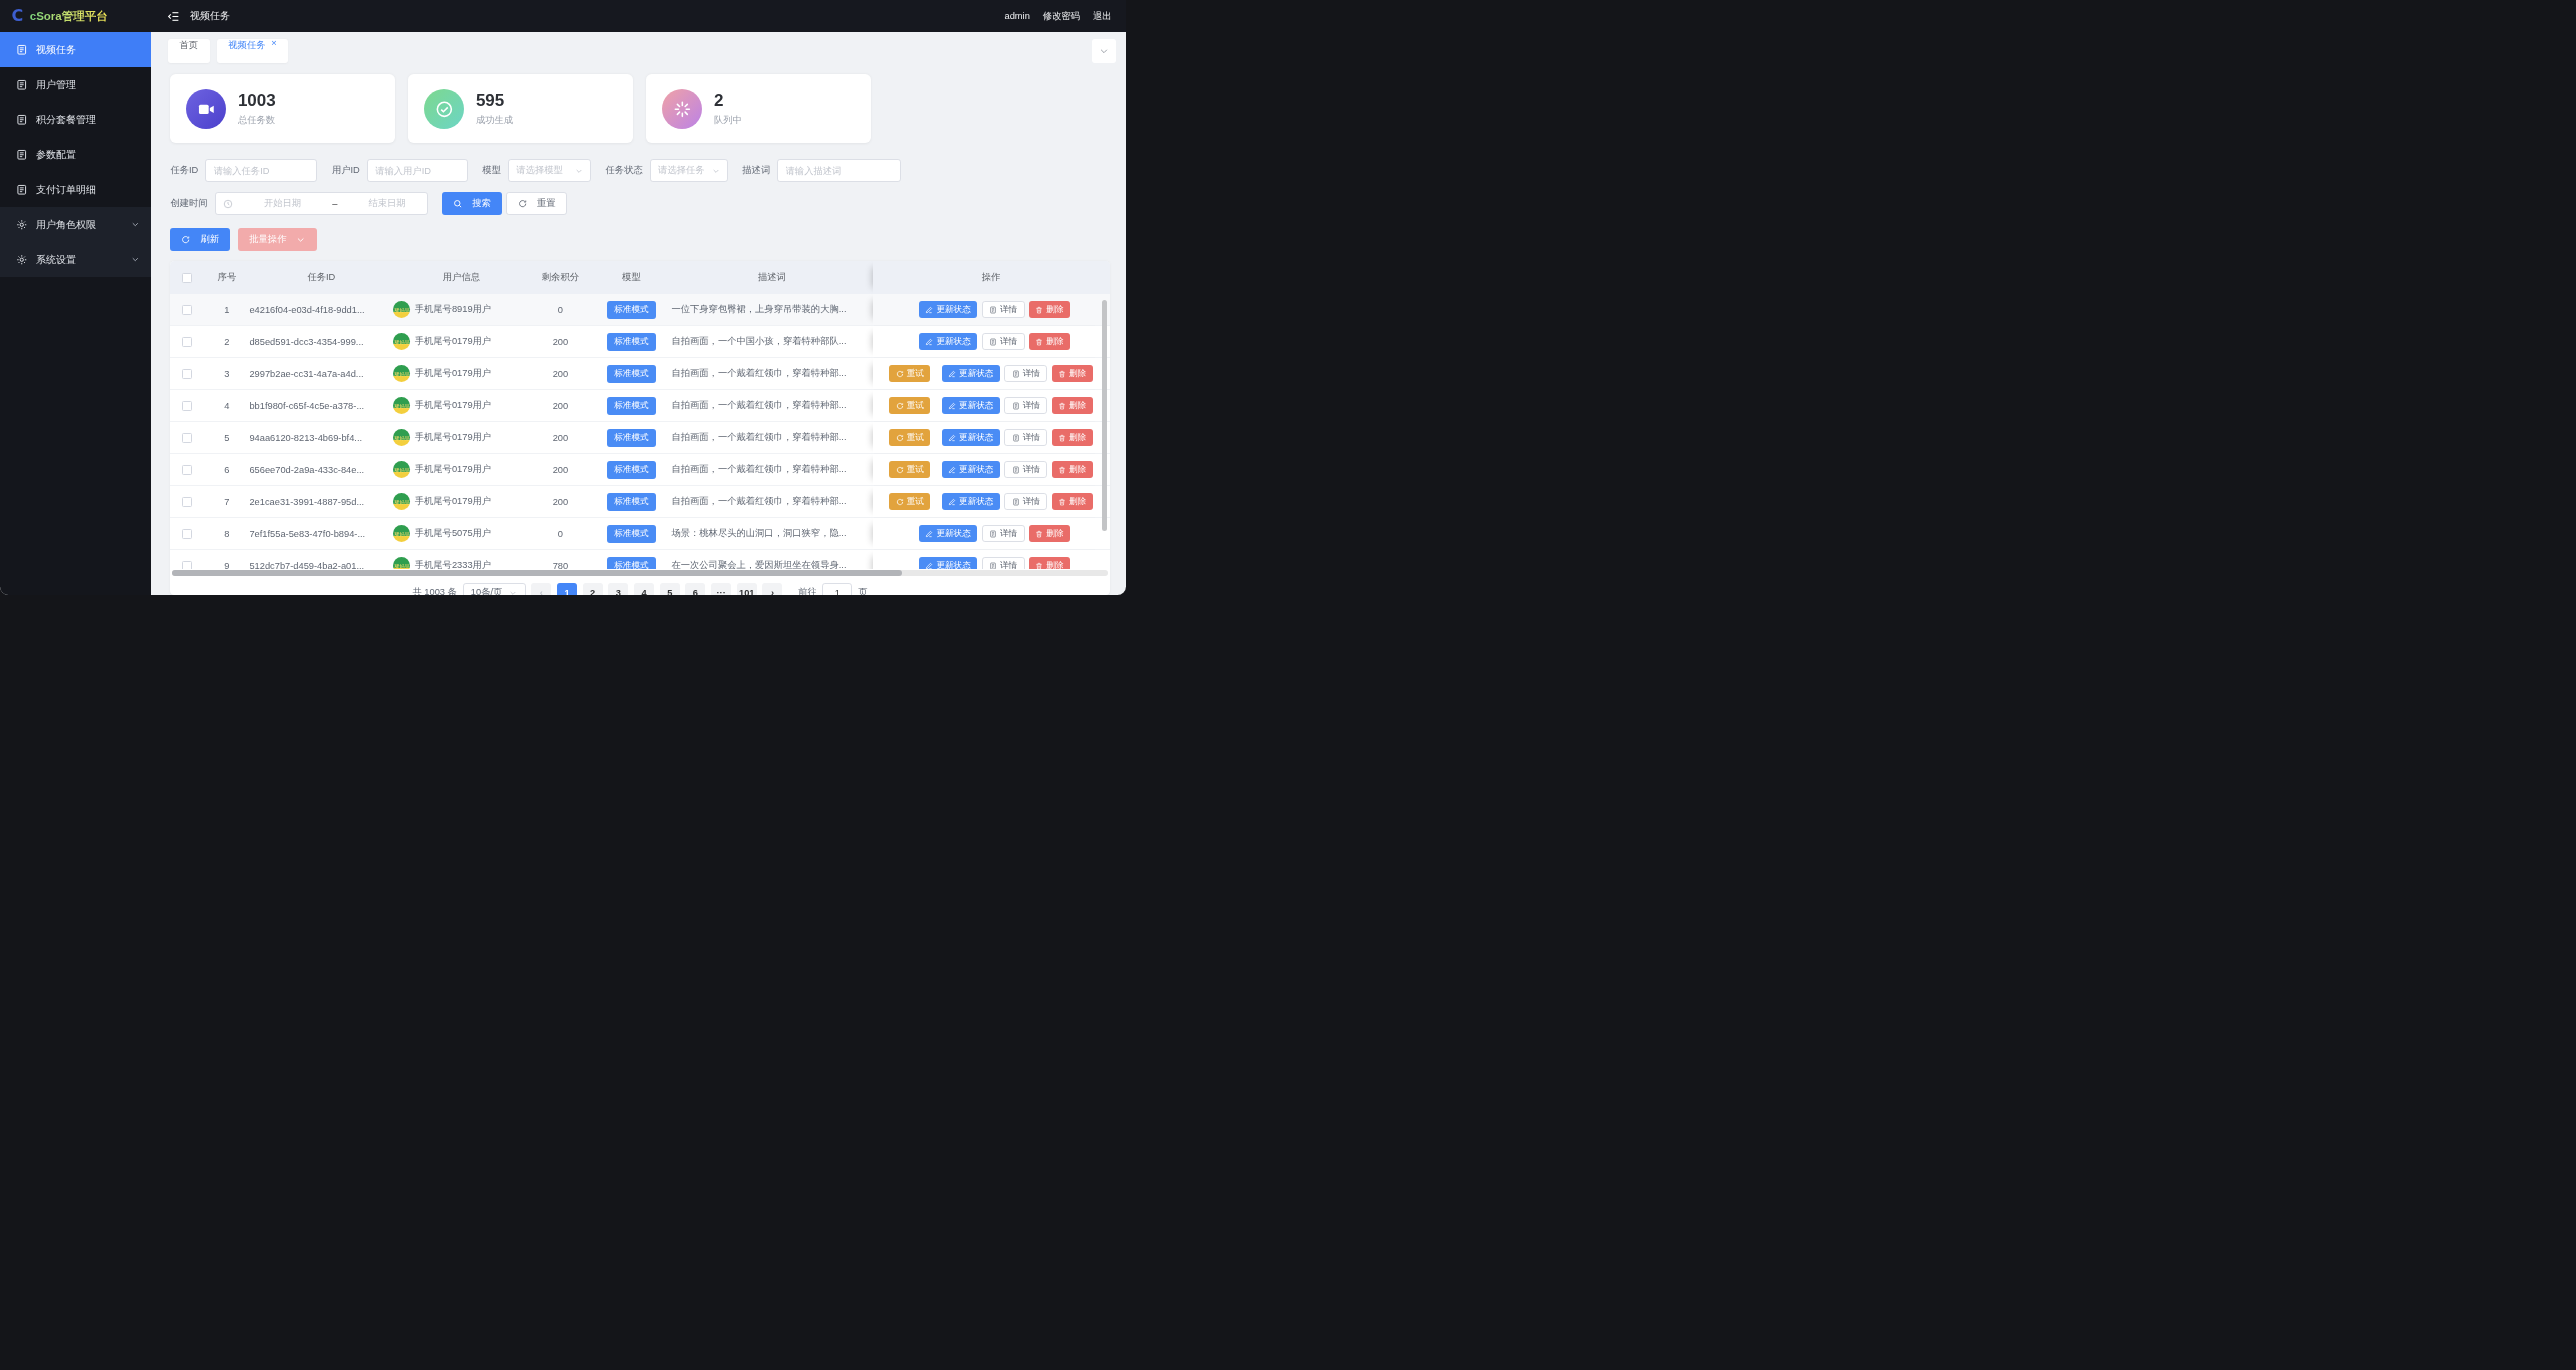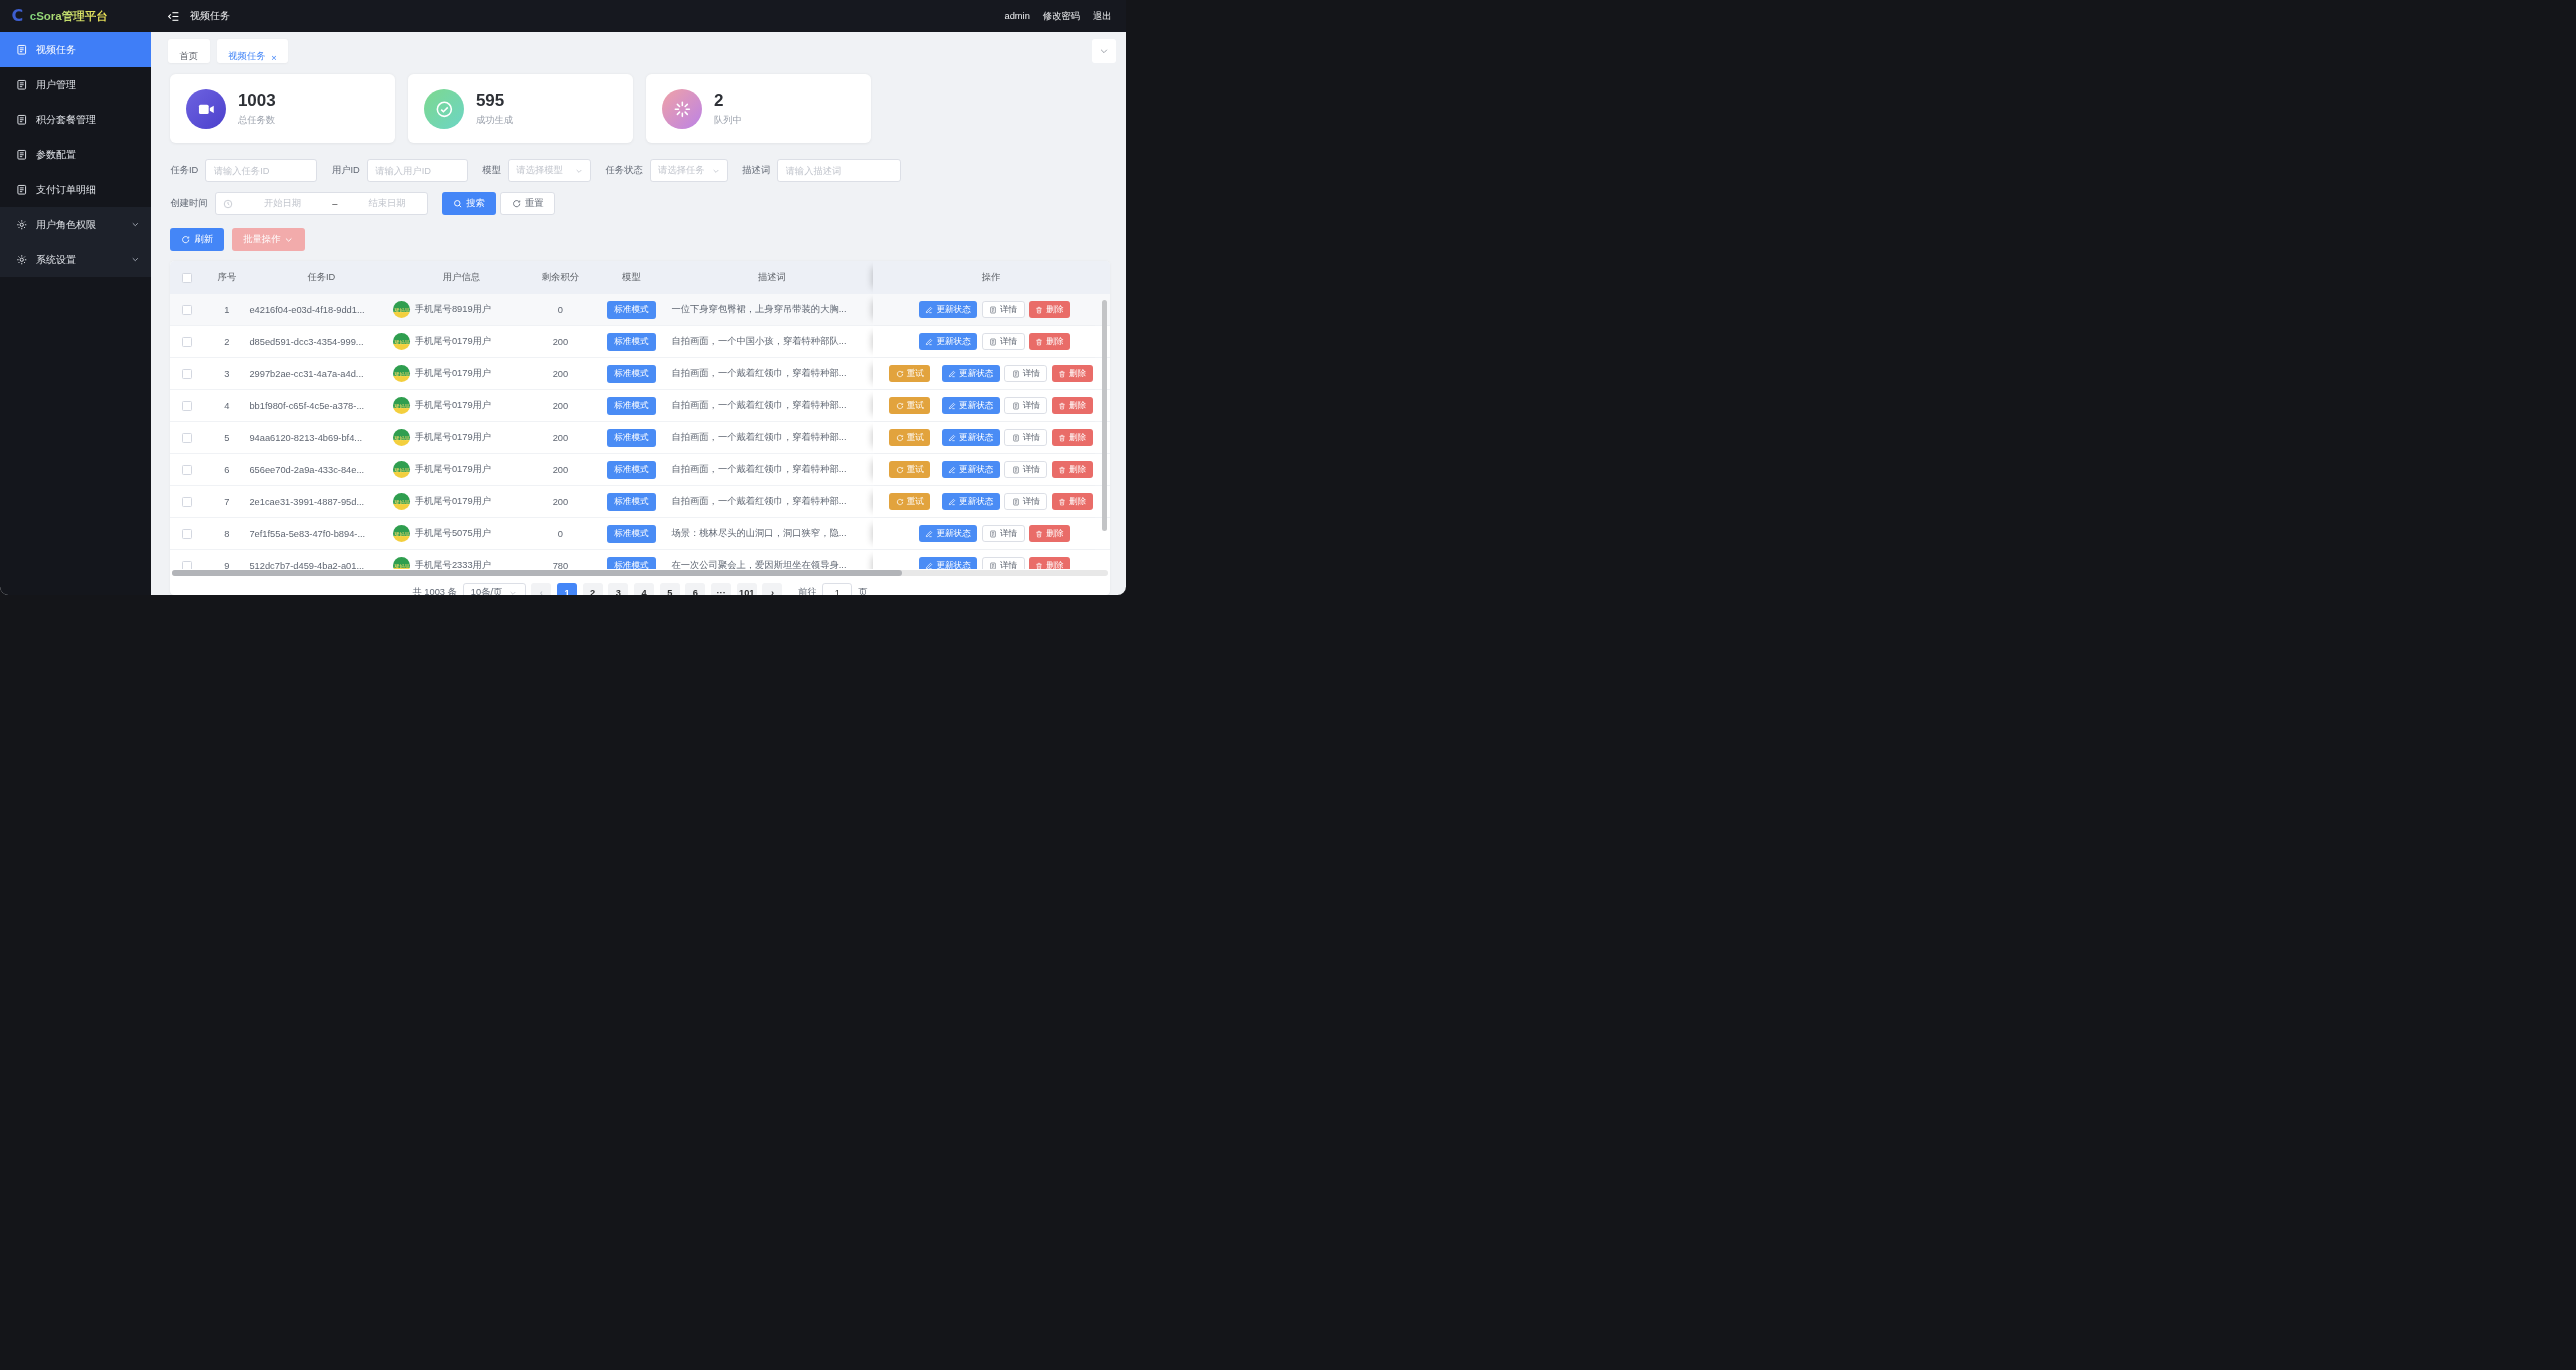--- a/index.html
+++ b/index.html
@@ -33,21 +33,21 @@
   .menu-item.grouped { background:#1d212a; }
   .menu-item.active { background:#3f7ef7; color:#fff; }
   .menu-item .mi-icon { width:11.5px; height:11.5px; flex:0 0 11.5px; }
   .menu-item .mi-label { flex:1; white-space:nowrap; }
   .menu-item .mi-chevron { width:8.6px; height:8.6px; color:#aeb4bf; }
 
   .main { flex:1; display:flex; flex-direction:column; min-width:0; }
 
   
   .tabbar { display:flex; align-items:center; gap:7.2px; padding:6.5px 10px 0 17px; }
-  .tab { height:24.4px; background:#fff; border-radius:2.9px; display:flex; align-items:flex-end; gap:5.7px;
+  .tab { height:24.4px; background:#fff; border-radius:2.9px; display:flex; align-items:flex-start; gap:5.7px;
     padding:0 11.5px; font-size:9.3px; color:#5a5e66; cursor:pointer; box-shadow:0 0.7px 2.2px rgba(0,0,0,.04); }
   .tab.active { color:#4486f7; }
   .tab .tab-close { font-size:9.3px; line-height:1; color:#4486f7; }
   .tab-more { margin-left:auto; width:24.4px; height:24.4px; background:#fff; border-radius:2.9px;
     display:flex; align-items:center; justify-content:center; color:#8a8f99; cursor:pointer; }
 
   .content { flex:1; padding:11.5px 16.5px 0 19.4px; min-height:0; display:flex; flex-direction:column; }
 
   
   .stats { display:grid; grid-template-columns:repeat(4,1fr); gap:13px; }
@@ -67,21 +67,21 @@
     display:flex; align-items:center; padding:0 7.2px; font-size:9.3px; color:#5f6672; }
   .box input { border:none; outline:none; width:100%; font-size:9.3px; color:#303133; background:transparent; font-family:inherit; }
   .box input::placeholder { color:#c0c4cc; }
   .sel { justify-content:space-between; color:#c0c4cc; cursor:pointer; }
   .sel .chev { width:8px; height:8px; color:#c0c4cc; margin-left:5.7px; }
   .w-task{width:112px} .w-user{width:101px} .w-model{width:83px} .w-status{width:78px} .w-desc{width:124px}
   .daterange { width:213px; gap:17px; color:#c0c4cc; }
   .daterange .clock { width:10px; height:10px; color:#c0c4cc; flex:0 0 10px; }
   .daterange .dseg { flex:1; text-align:center; }
   .daterange .dsep { color:#303133; }
-  .btn { height:23px; border:none; border-radius:2.9px; display:inline-flex; align-items:center; gap:4px;
+  .btn { height:23px; border:none; border-radius:2.9px; display:inline-flex; align-items:center; gap:10px;
     padding:0 10.8px; font-size:9.3px; cursor:pointer; font-family:inherit; }
   .btn svg { width:9.3px; height:9.3px; }
   .btn-primary { background:#4486f7; color:#fff; }
   .btn-plain { background:#fff; border:0.7px solid #dcdfe6; color:#5f6672; }
   .btn-batch { background:#f2abab; color:#fff; }
   .toolbar { display:flex; gap:8.6px; margin-top:2.9px; }
 
   
   .table-card { background:#fff; border-radius:4.3px; margin-top:10px; position:relative;
     box-shadow:0 0.7px 2.9px rgba(0,0,0,.05); overflow:hidden; }

